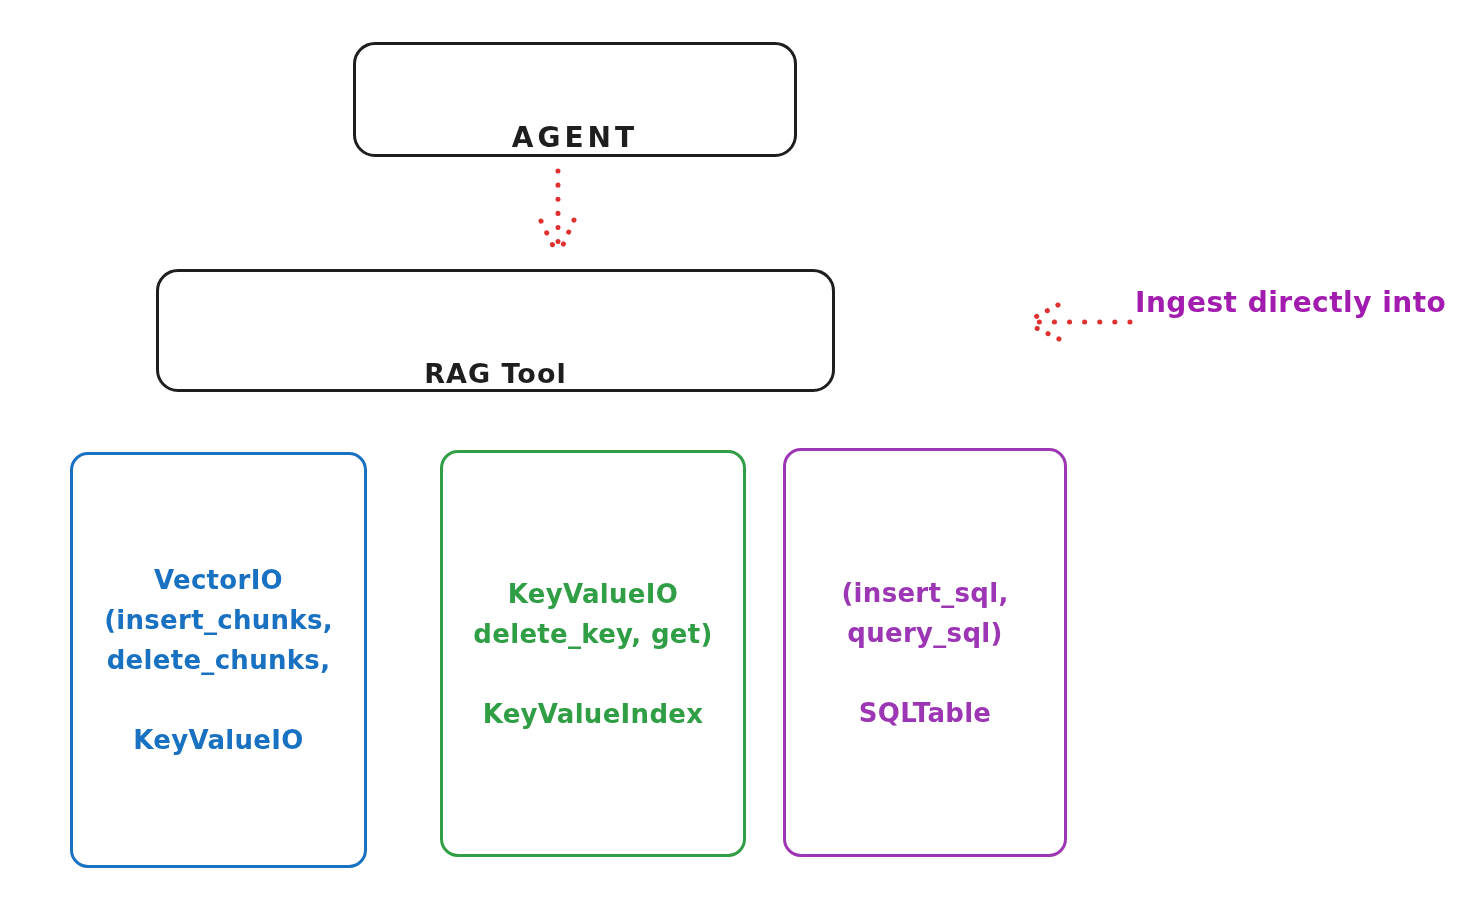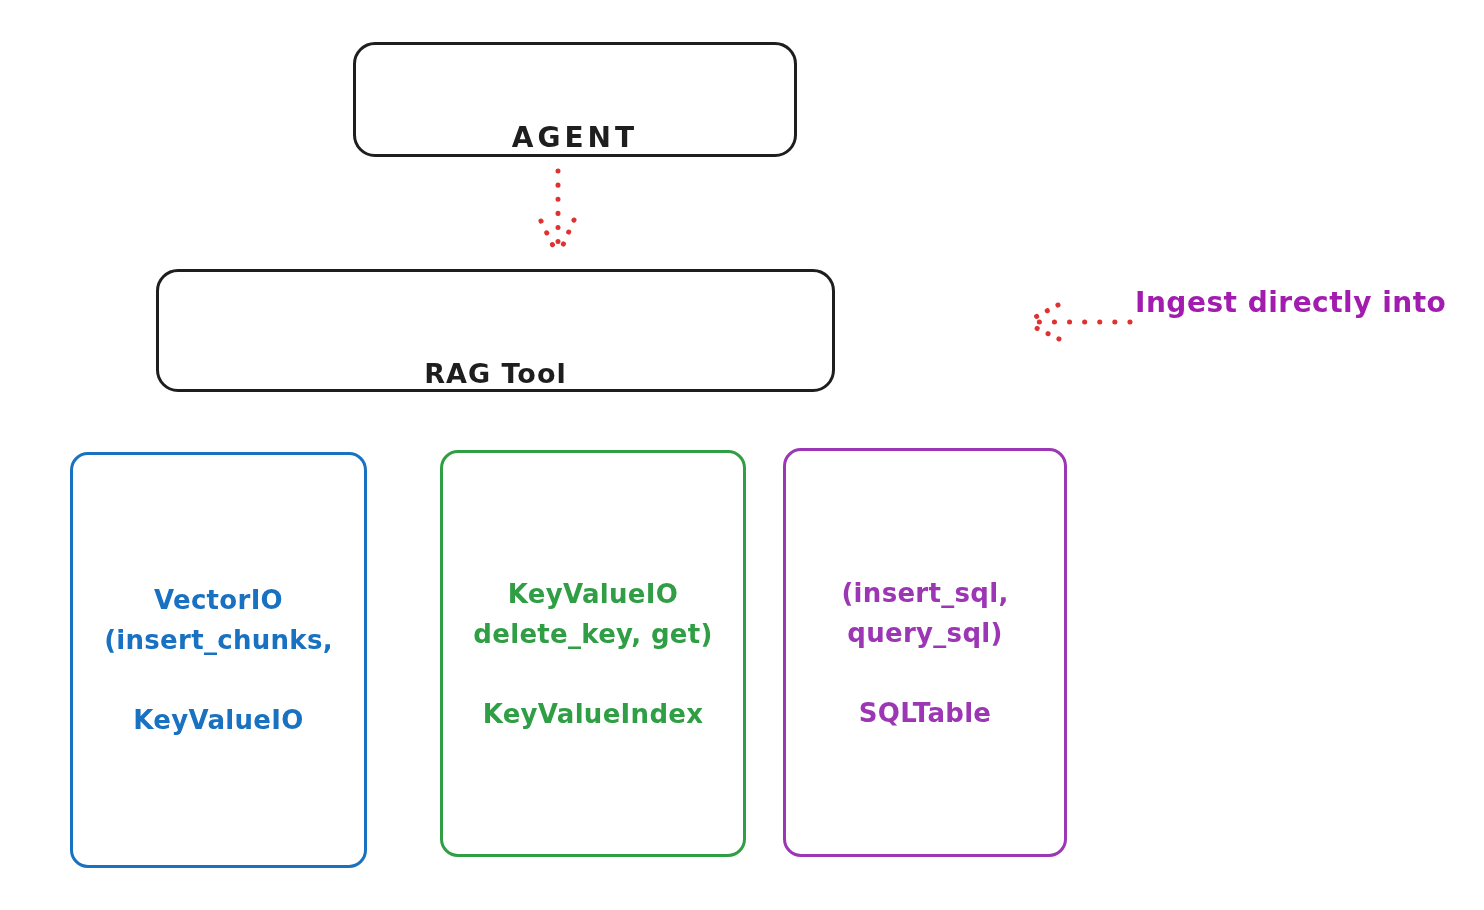--- a/index.html
+++ b/index.html
@@ -129,20 +129,21 @@
   </svg>
 
   <div class="annotation">
       <div>Ingest directly into</div>
     </div>
 
   <div class="storage-box box-vector">
     <div class="lines">
         <div>VectorIO</div>
         <div>(insert_chunks,</div>
+        <div>delete_chunks,</div>
         <div>&nbsp;</div>
         <div>KeyValueIO</div>
       </div>
   </div>
 
   <div class="storage-box box-keyvalue">
     <div class="lines">
         <div>KeyValueIO</div>
         <div>delete_key, get)</div>
         <div>&nbsp;</div>

